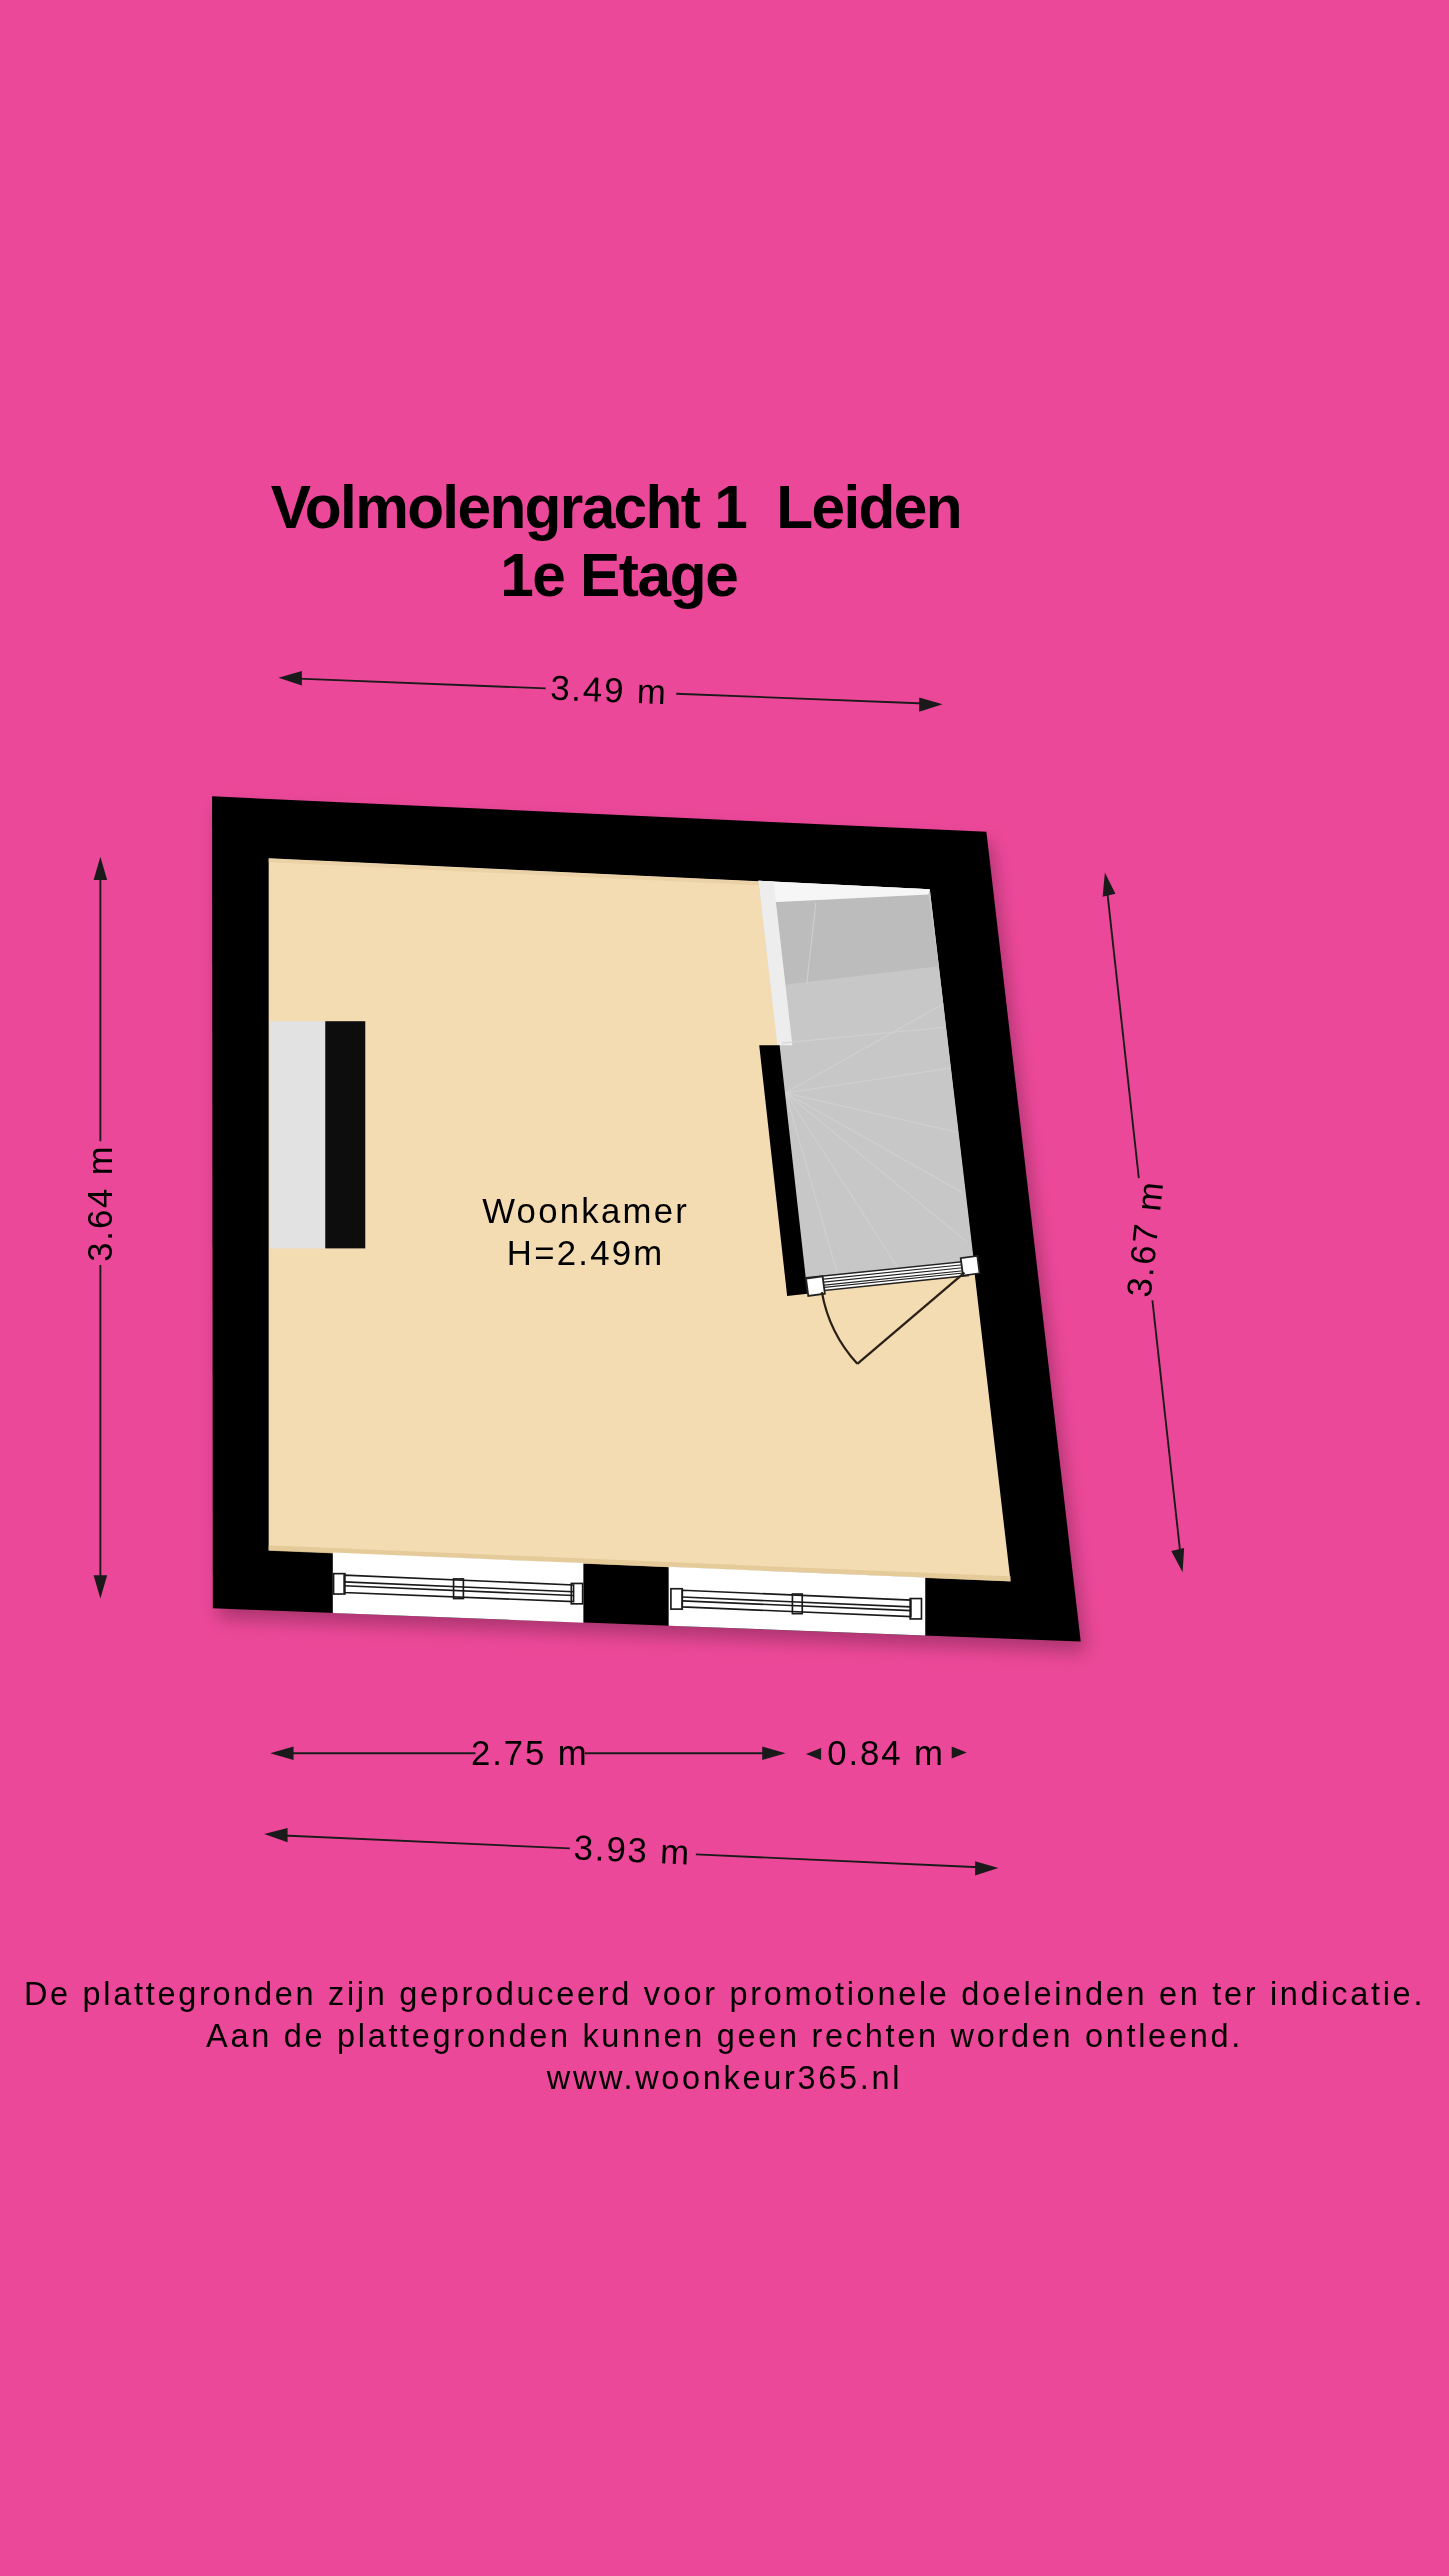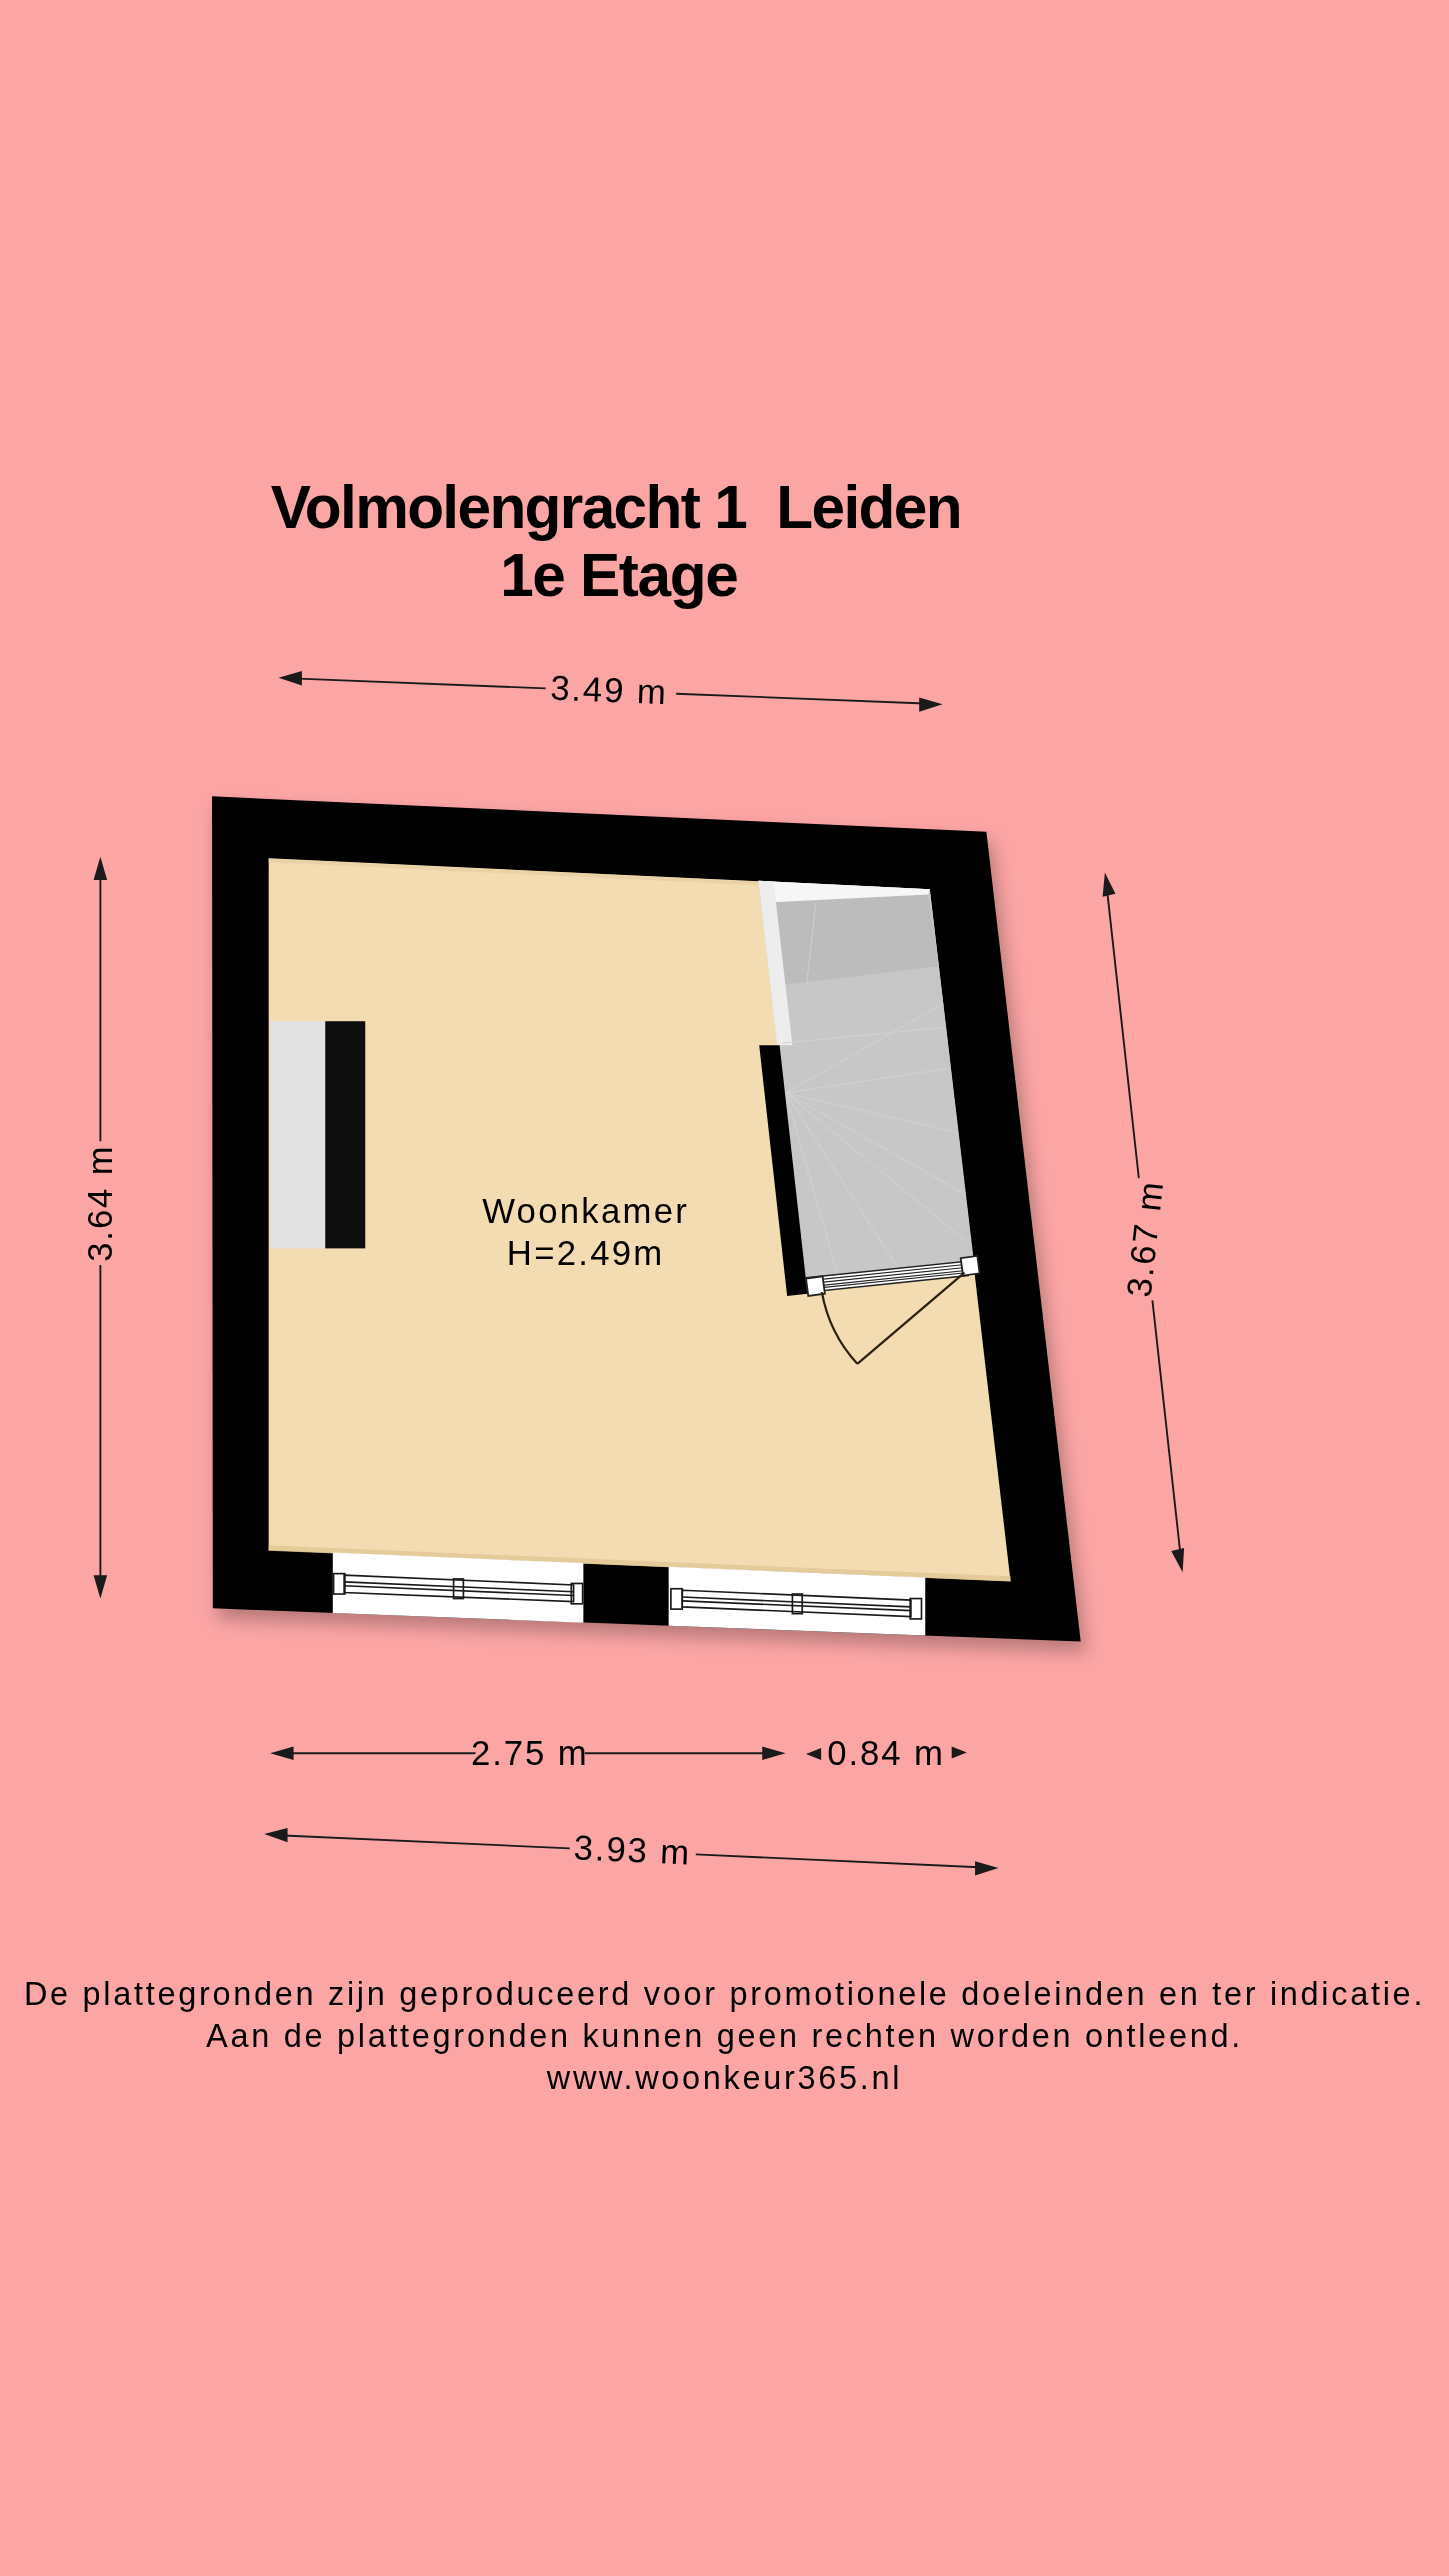--- a/index.html
+++ b/index.html
@@ -1,16 +1,16 @@
 <!DOCTYPE html>
 <html style="font-size:12px"><head>
 <meta charset="utf-8">
 <style>
   html,body{margin:0;padding:0;background:#ffffff;}
-  .page{position:relative;width:1449px;height:2576px;background:#fca5a5;overflow:hidden;
+  .page{position:relative;width:1449px;height:2576px;background:#ec4899;overflow:hidden;
         font-family:"Liberation Sans", sans-serif;}
   svg text{font-family:"Liberation Sans", sans-serif;fill:#000000;}
 </style>
 </head>
 <body>
 <div class="page">
 <svg width="1449" height="2576" viewBox="0 0 1920 3413" xmlns="http://www.w3.org/2000/svg">
 
   <g>
     <text x="816" y="700" text-anchor="middle" font-size="80" font-weight="bold" letter-spacing="-2.2">Volmolengracht 1&nbsp;&nbsp;Leiden</text>

